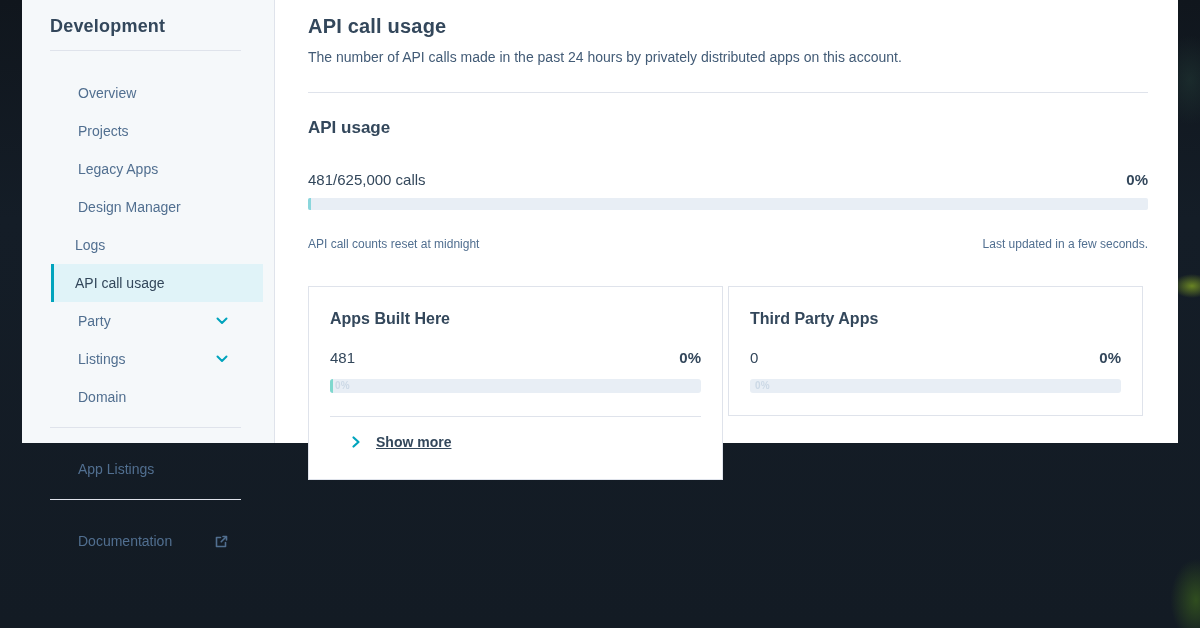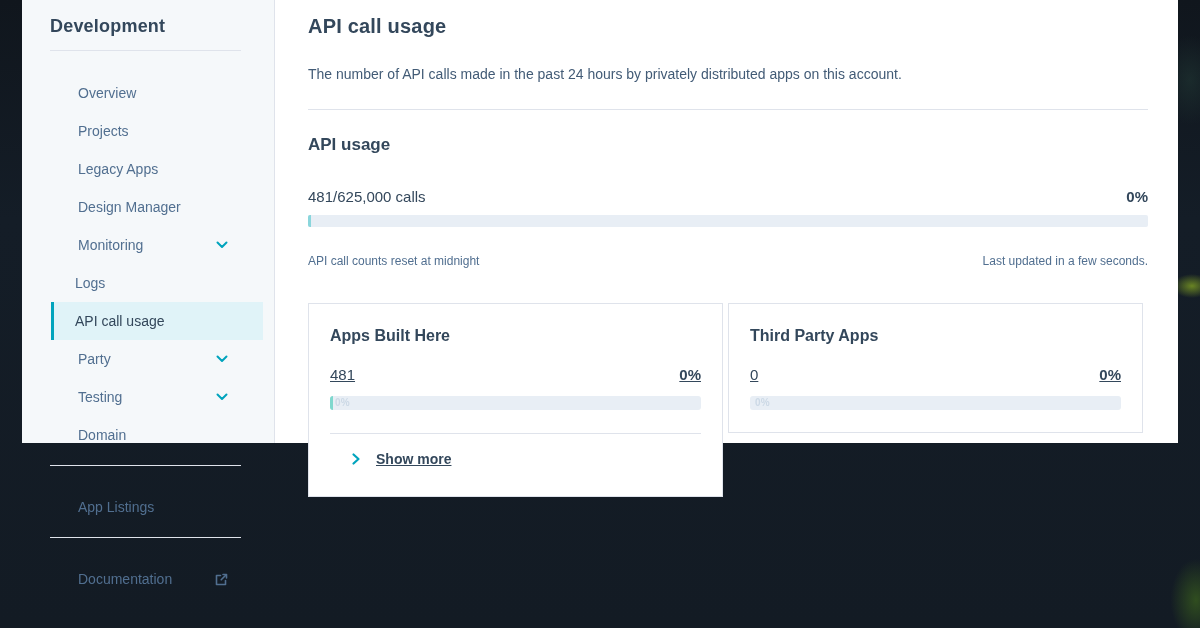--- a/index.html
+++ b/index.html
@@ -42,39 +42,39 @@
     margin-left:29px; margin-right:11px; padding-left:21px;
     background: var(--selected-bg, #e0f3f8);
     border-left:3px solid var(--accent-teal, #00a4bd);
     color: var(--dark-navy-text, #33475b);
   }
   .sidebar .gap-sm { margin-top:11px; }
   .nav-item.single { margin-top:22px; margin-bottom:11px; }
   
   .main { flex:1; padding:0 30px 0 33px; background:#ffffff; }
   .page-title { padding-top:15px; font-size:20px; font-weight:bold; color:var(--dark-navy-text, #33475b); letter-spacing:.2px; }
-  .page-desc { margin-top:28px; font-size:14px; color:#425b76; }
+  .page-desc { margin-top:11px; font-size:14px; color:#425b76; }
   .main-divider { border:0; border-top:1px solid var(--divider-color, #dfe3eb); margin-top:27px; }
   .section-title { margin-top:25px; font-size:17px; font-weight:bold; color:var(--dark-navy-text, #33475b); }
   .usage-row { margin-top:33px; display:flex; justify-content:space-between; align-items:baseline; font-size:15px; }
   .usage-row .pct { font-weight:bold; }
   .track {
     position:relative; margin-top:10px; height:12px; width:100%;
     background: var(--track-color, #e8eef5); border-radius:2px; overflow:hidden;
   }
   .track .fill { position:absolute; left:0; top:0; bottom:0; width:3px; background: var(--sliver-blue, #8ad6dc); }
   .meta-row { margin-top:27px; display:flex; justify-content:space-between; font-size:12px; color:var(--muted-text, #516f90); }
   
   .cards { margin-top:35px; display:flex; gap:5px; align-items:flex-start; }
   .card {
     width:415px; background:#fff; border:1px solid var(--divider-color, #dfe3eb);
     padding:23px 21px 22px 21px;
   }
   .card-title { font-size:16px; font-weight:bold; color:var(--dark-navy-text, #33475b); }
-  .card-val-row { margin-top:21px; display:flex; justify-content:space-between; align-items:baseline; font-size:15px;text-decoration:underline; }
+  .card-val-row { margin-top:21px; display:flex; justify-content:space-between; align-items:baseline; font-size:15px; }
   .card-val-row .pct { font-weight:bold; }
   .card .track { margin-top:13px; height:14px; border-radius:3px; }
   .card .track .fill.teal { background: var(--sliver-teal, #7fd8ce); }
   .bar-label {
     position:absolute; left:5px; top:1px; font-size:10px; font-weight:bold;
     color:#ccd9e6; letter-spacing:.3px;
   }
   .card-divider { border:0; border-top:1px solid var(--divider-color, #dfe3eb); margin-top:23px; }
   .show-more {
     margin-top:17px; margin-bottom:7px; padding-left:19px;
@@ -98,44 +98,36 @@
       </li>
       <li class="nav-item">
         <span>Projects</span>
       </li>
       <li class="nav-item">
         <span>Legacy Apps</span>
       </li>
       <li class="nav-item">
         <span>Design Manager</span>
       </li>
-      <li class="nav-item">
-        <span>Monitoring</span>
-        <span class="chev icon">
-          <svg width="14" height="14" viewBox="0 0 14 14">
-              <path d="M2.5 4.5 L7 9 L11.5 4.5" fill="none" stroke="#00a4bd" stroke-width="2" stroke-linecap="round" stroke-linejoin="round"></path>
-            </svg>
-        </span>
-      </li>
       <li class="nav-item sub">
         <span>Logs</span>
       </li>
       <li class="nav-item sub selected">
         <span>API call usage</span>
       </li>
       <li class="nav-item">
         <span>Party</span>
         <span class="chev icon">
           <svg width="14" height="14" viewBox="0 0 14 14">
               <path d="M2.5 4.5 L7 9 L11.5 4.5" fill="none" stroke="#00a4bd" stroke-width="2" stroke-linecap="round" stroke-linejoin="round"></path>
             </svg>
         </span>
       </li>
       <li class="nav-item">
-        <span>Testing</span>
+        <span>Listings</span>
         <span class="chev icon">
           <svg width="14" height="14" viewBox="0 0 14 14">
               <path d="M2.5 4.5 L7 9 L11.5 4.5" fill="none" stroke="#00a4bd" stroke-width="2" stroke-linecap="round" stroke-linejoin="round"></path>
             </svg>
         </span>
       </li>
       <li class="nav-item">
         <span>Domain</span>
       </li>
     </ul>

